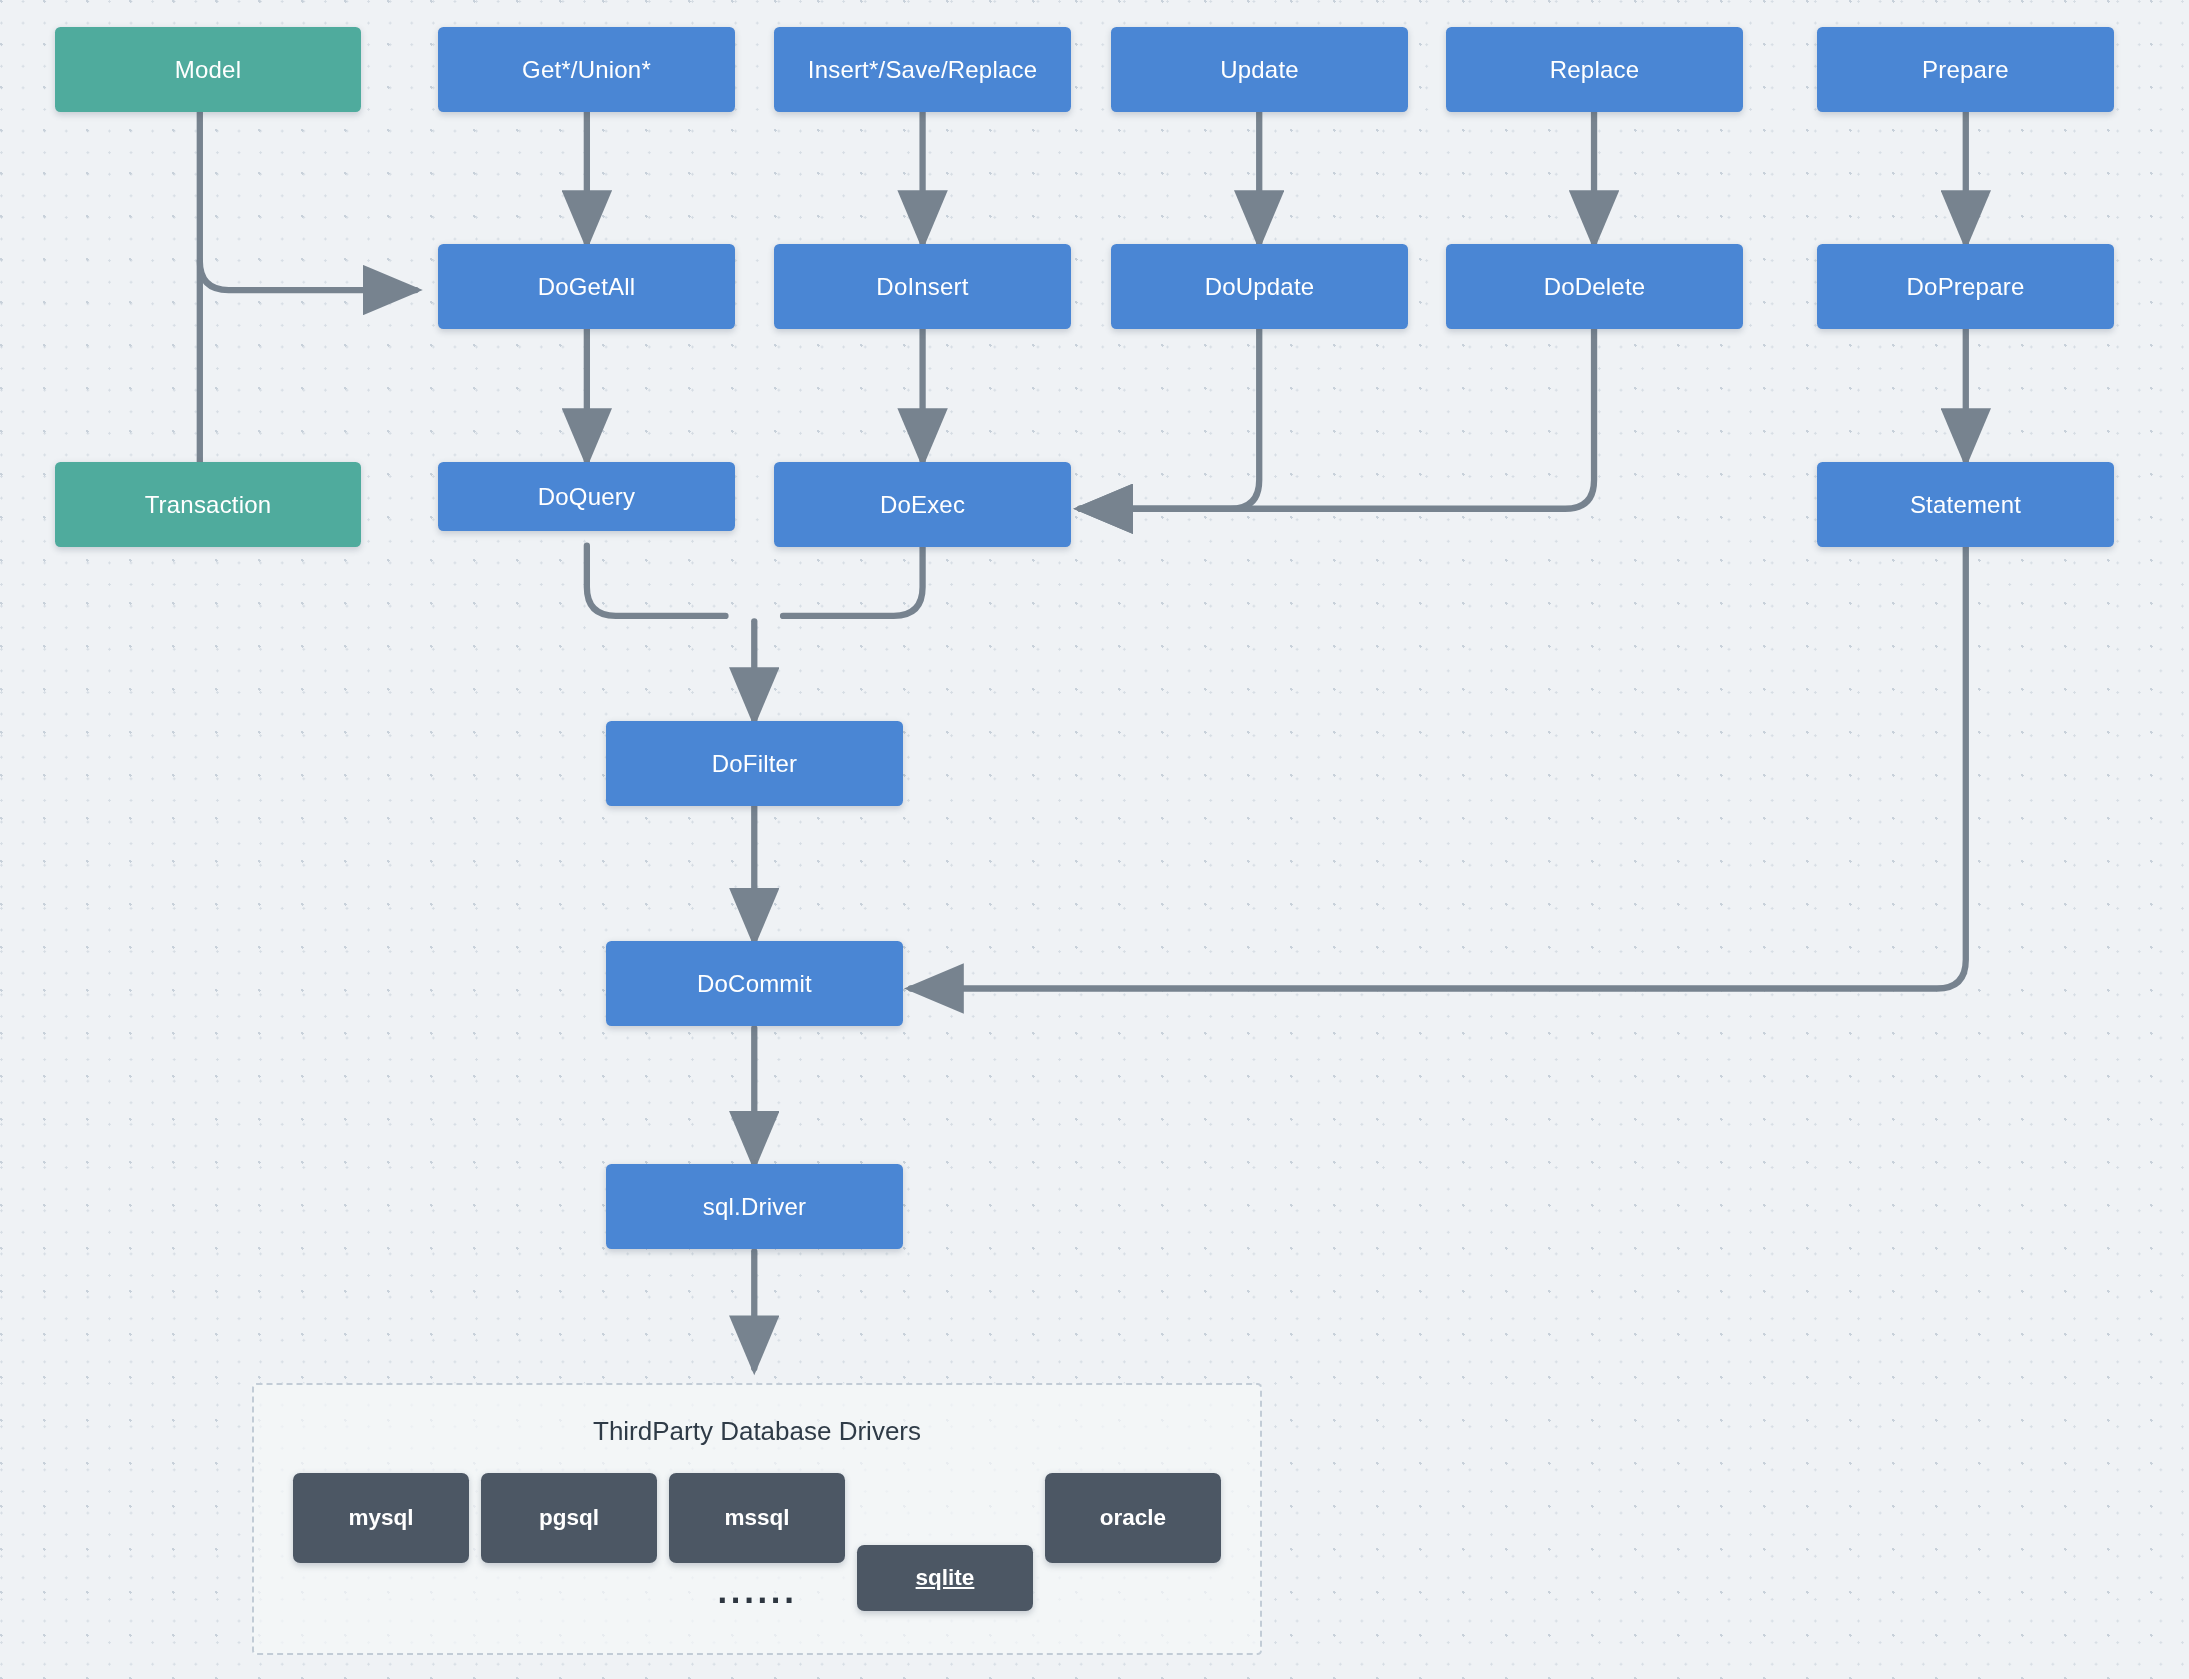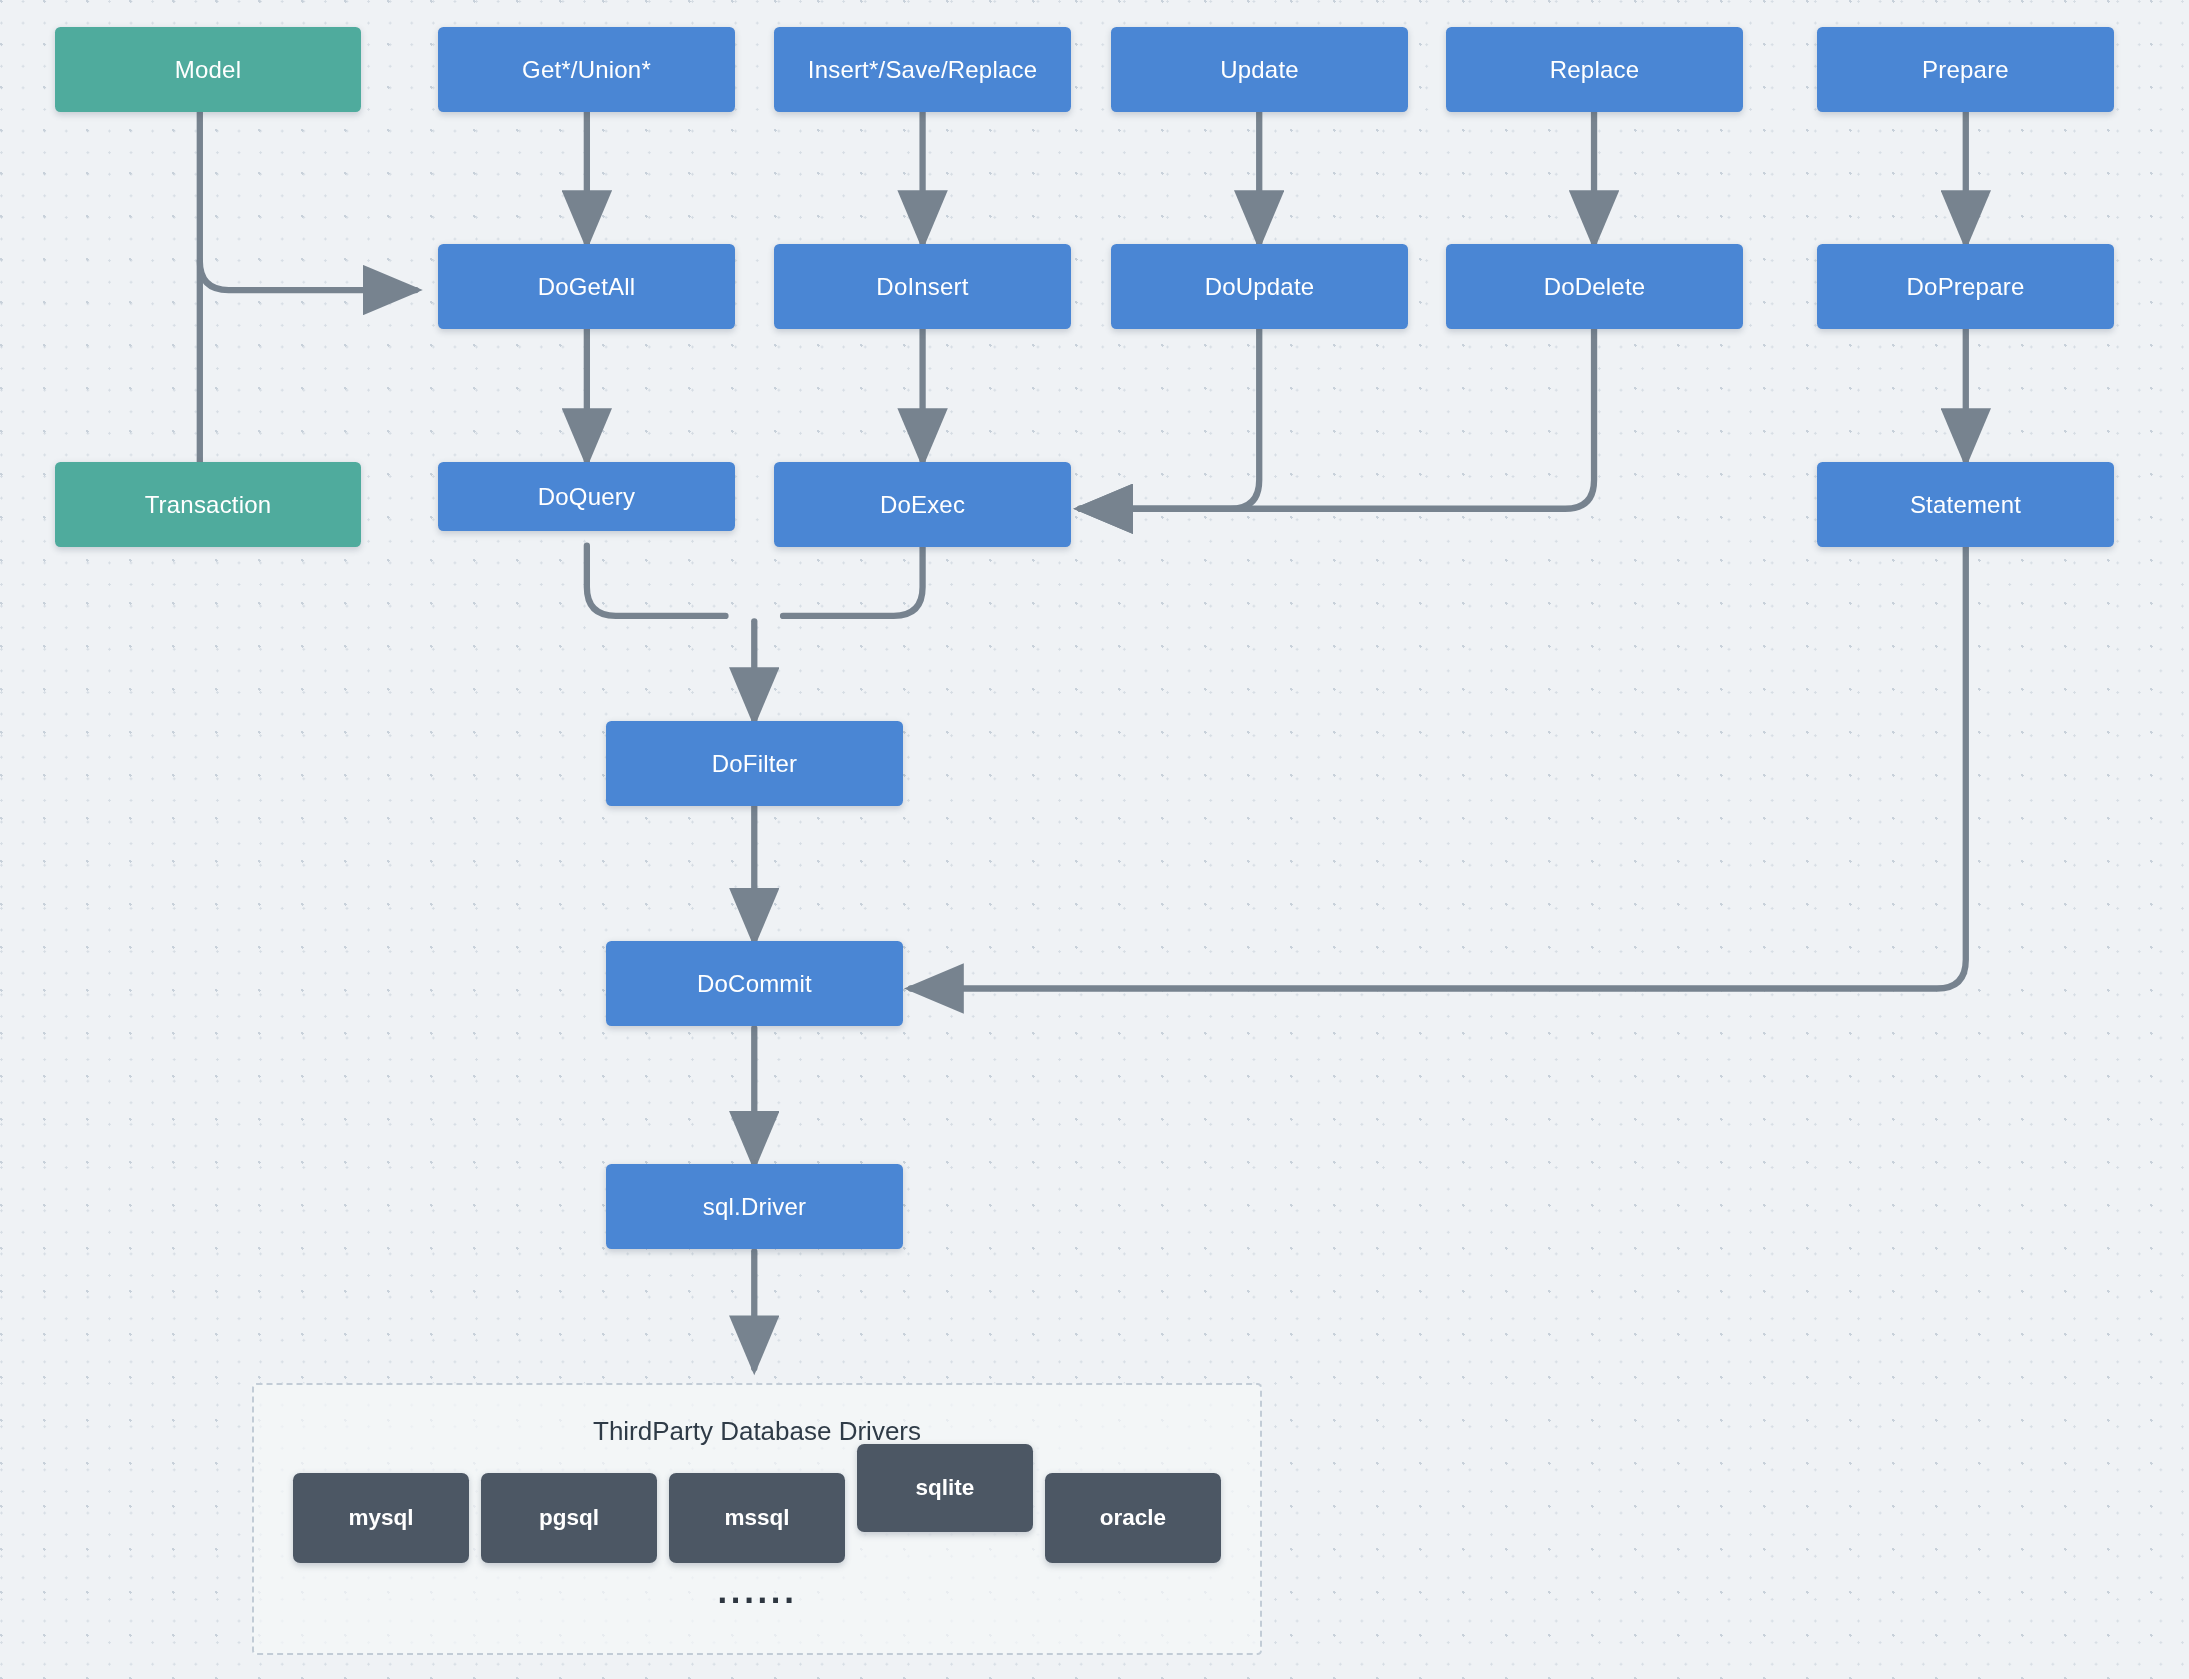--- a/index.html
+++ b/index.html
@@ -228,21 +228,21 @@
 
   <div class="driver-chip" style="left:293px; top:1473px; width:176px; height:90px;">
     <span>mysql</span>
   </div>
   <div class="driver-chip" style="left:481px; top:1473px; width:176px; height:90px;">
     <span>pgsql</span>
   </div>
   <div class="driver-chip" style="left:669px; top:1473px; width:176px; height:90px;">
     <span>mssql</span>
   </div>
-  <div class="driver-chip" style="left:857px; top:1444px; width:176px; height:88px;">
+  <div class="driver-chip" style="left:857px; top:1545px; width:176px; height:66px;text-decoration:underline;">
     <span>sqlite</span>
   </div>
   <div class="driver-chip" style="left:1045px; top:1473px; width:176px; height:90px;">
     <span>oracle</span>
   </div>
 
   <div id="ellipsis-dots">······</div>
 
 </div>
 

